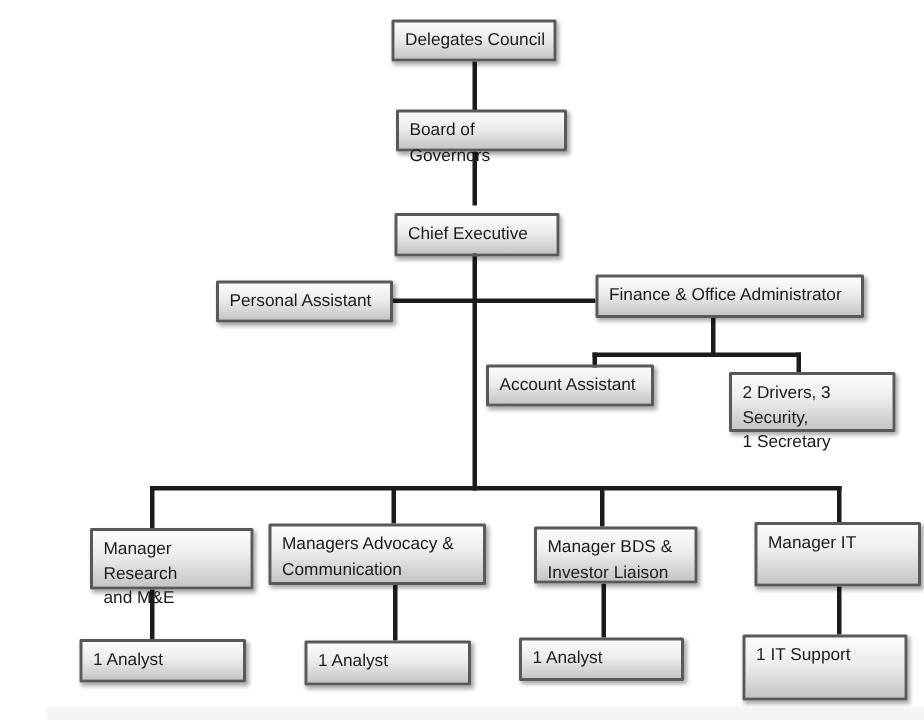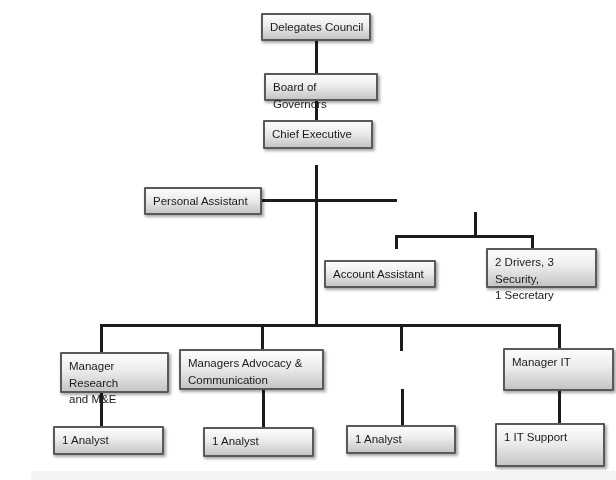--- a/index.html
+++ b/index.html
@@ -54,29 +54,32 @@
   <div class="line" style="left:230px;top:324px;width:3px;height:25px"></div>
   <div class="line" style="left:369px;top:324px;width:3px;height:27px"></div>
   <div class="line" style="left:527px;top:324px;width:3px;height:24px"></div>
   <div class="line" style="left:69px;top:393px;width:3px;height:33px"></div>
   <div class="line" style="left:231px;top:390px;width:3px;height:37px"></div>
   <div class="line" style="left:370px;top:389px;width:3px;height:36px"></div>
   <div class="line" style="left:527px;top:391px;width:3px;height:32px"></div>
 
   <div class="node" style="left:230px;top:13px;width:110px;height:28px">Delegates Council</div>
   <div class="node" style="left:233px;top:73px;width:114px;height:28px">Board of Governors</div>
-  <div class="node" style="left:232px;top:120px;width:110px;height:29px">Chief Executive</div>
+  <div class="node" style="left:232px;top:142px;width:110px;height:29px">Chief Executive</div>
   <div class="node" style="left:113px;top:187px;width:118px;height:28px">Personal Assistant</div>
-  <div class="node" style="left:293px;top:260px;width:112px;height:28px">Account Assistant</div>
+  <div class="node" style="left:366px;top:183px;width:179px;height:29px">Finance &amp; Office Administrator</div>
+  <div class="node" style="left:293px;top:243px;width:112px;height:28px">Account Assistant</div>
   <div class="node" style="left:455px;top:248px;width:111px;height:40px">2 Drivers, 3 Security,
 1 Secretary</div>
   <div class="node" style="left:29px;top:352px;width:109px;height:41px">Manager Research
 and M&amp;E</div>
   <div class="node" style="left:148px;top:349px;width:145px;height:41px">Managers Advocacy &amp;
 Communication</div>
+  <div class="node" style="left:325px;top:351px;width:109px;height:38px">Manager BDS &amp;
+Investor Liaison</div>
   <div class="node" style="left:472px;top:348px;width:111px;height:43px">Manager IT</div>
   <div class="node" style="left:22px;top:426px;width:111px;height:29px">1 Analyst</div>
   <div class="node" style="left:172px;top:427px;width:111px;height:30px">1 Analyst</div>
   <div class="node" style="left:315px;top:425px;width:110px;height:29px">1 Analyst</div>
   <div class="node" style="left:464px;top:423px;width:110px;height:44px">1 IT Support</div>
 
   <div class="edge-strip"></div>
 </div>
 
 </body></html>

